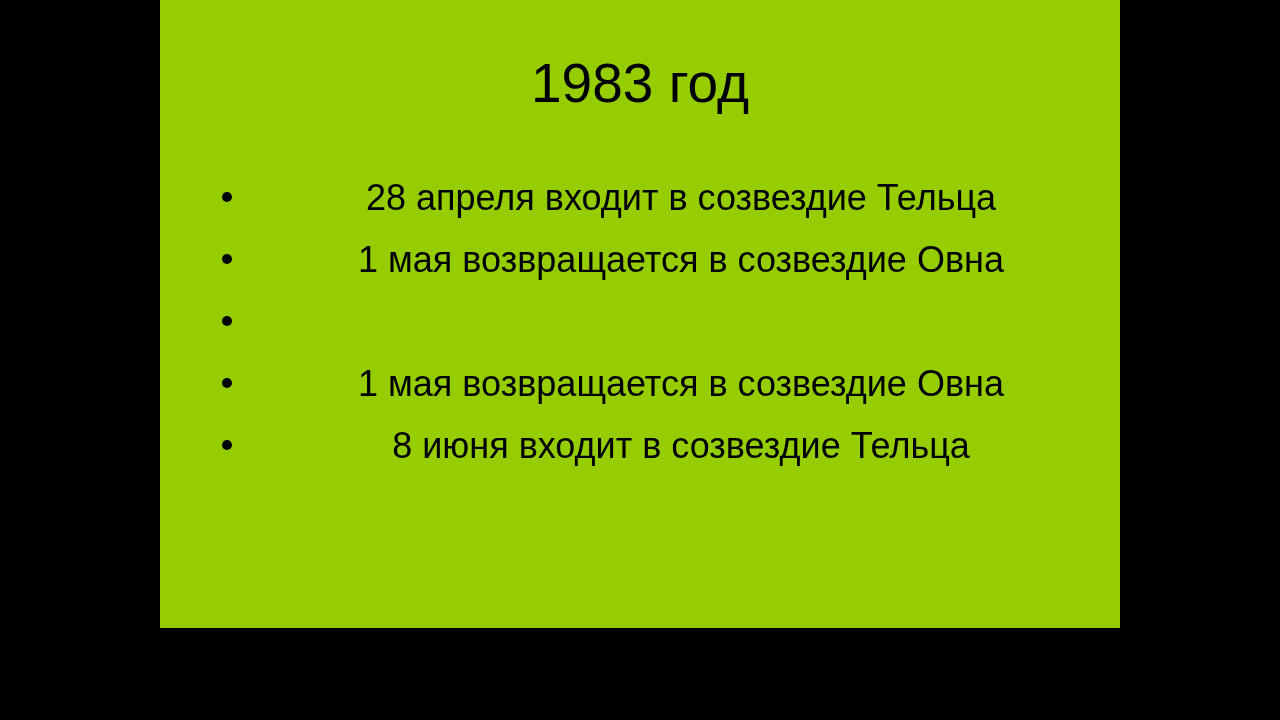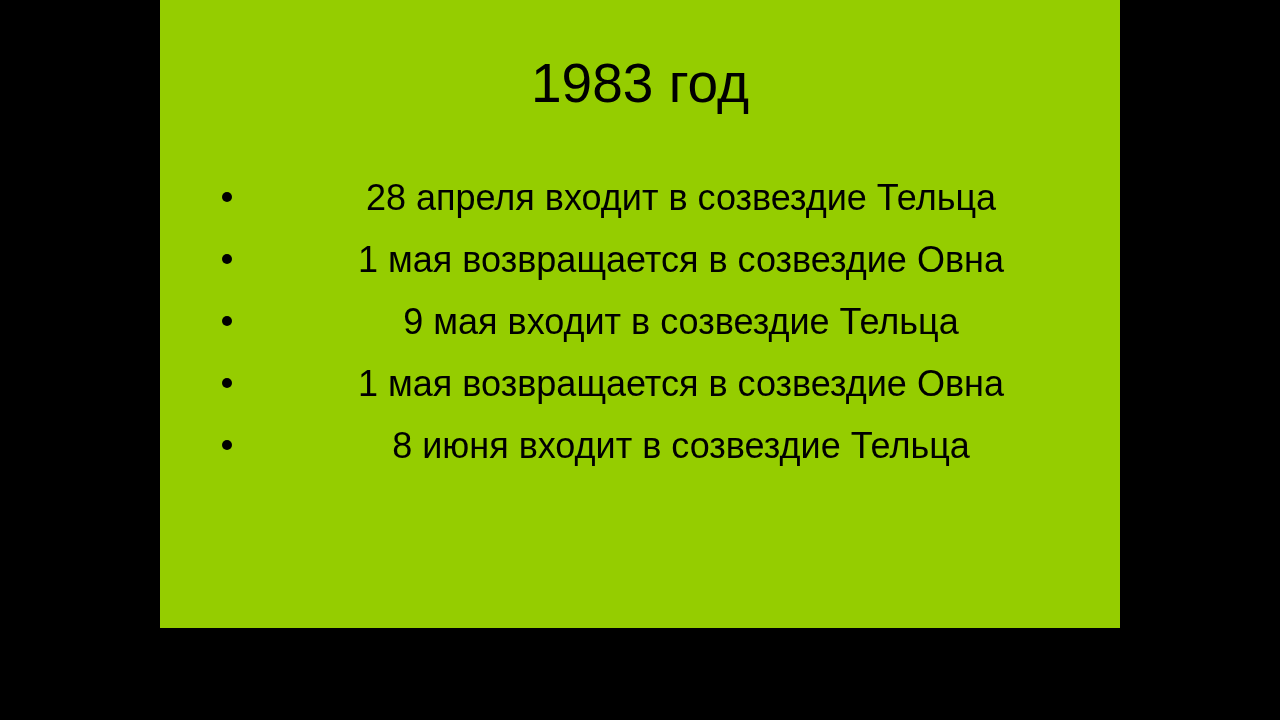--- a/index.html
+++ b/index.html
@@ -97,21 +97,20 @@
         <span class="bullet-text">28 апреля входит в созвездие Тельца</span>
       </li>
 
       <li class="bullet-item">
         <span class="bullet-marker"></span>
         <span class="bullet-text">1 мая возвращается в созвездие Овна</span>
       </li>
 
       <li class="bullet-item">
         <span class="bullet-marker"></span>
-        <span class="bullet-text">9 мая входит в созвездие Тельца</span>
       </li>
 
       <li class="bullet-item">
         <span class="bullet-marker"></span>
         <span class="bullet-text">1 мая возвращается в созвездие Овна</span>
       </li>
 
       <li class="bullet-item">
         <span class="bullet-marker"></span>
         <span class="bullet-text">8 июня входит в созвездие Тельца</span>

